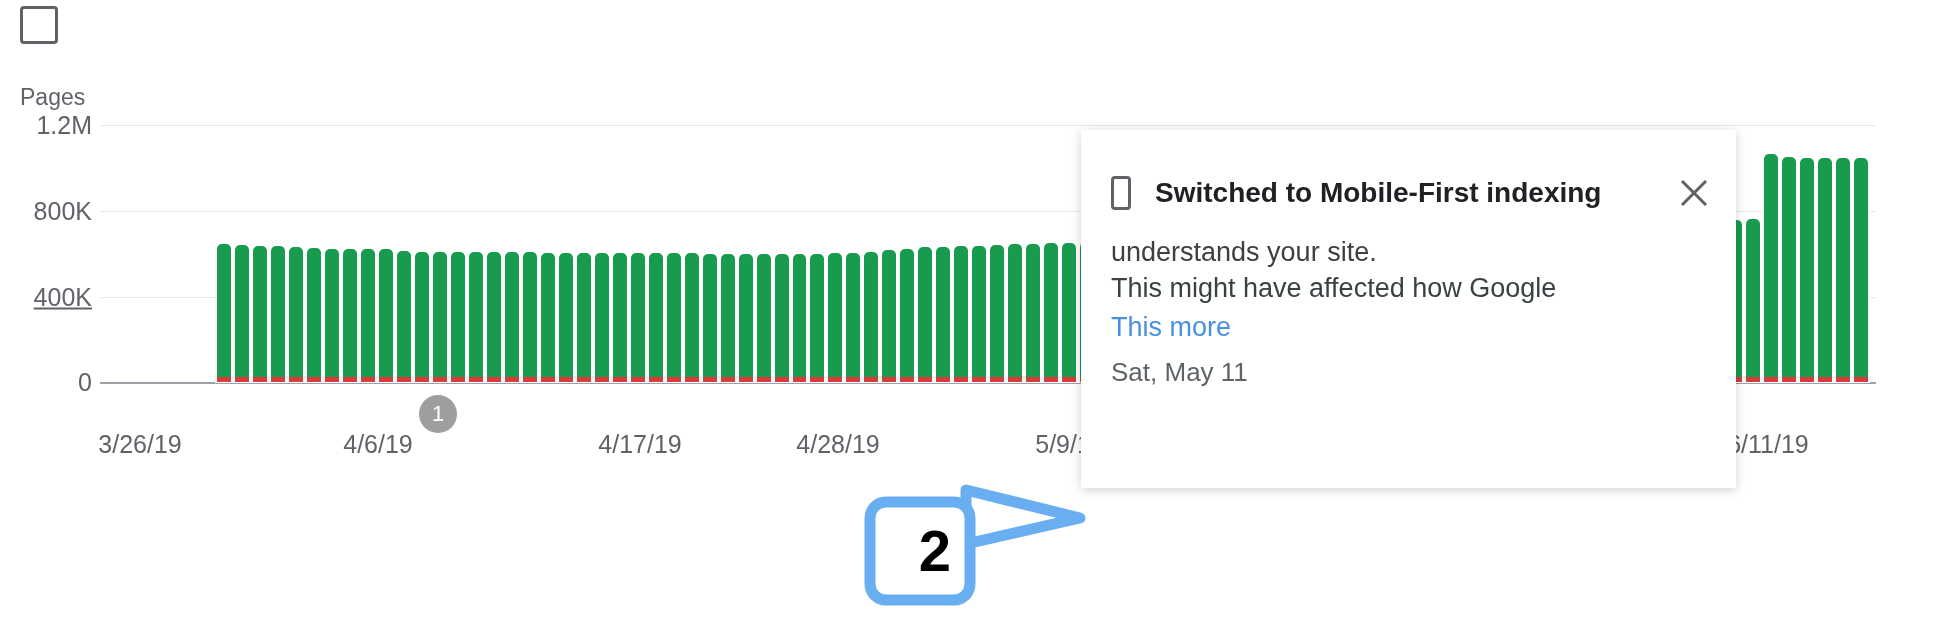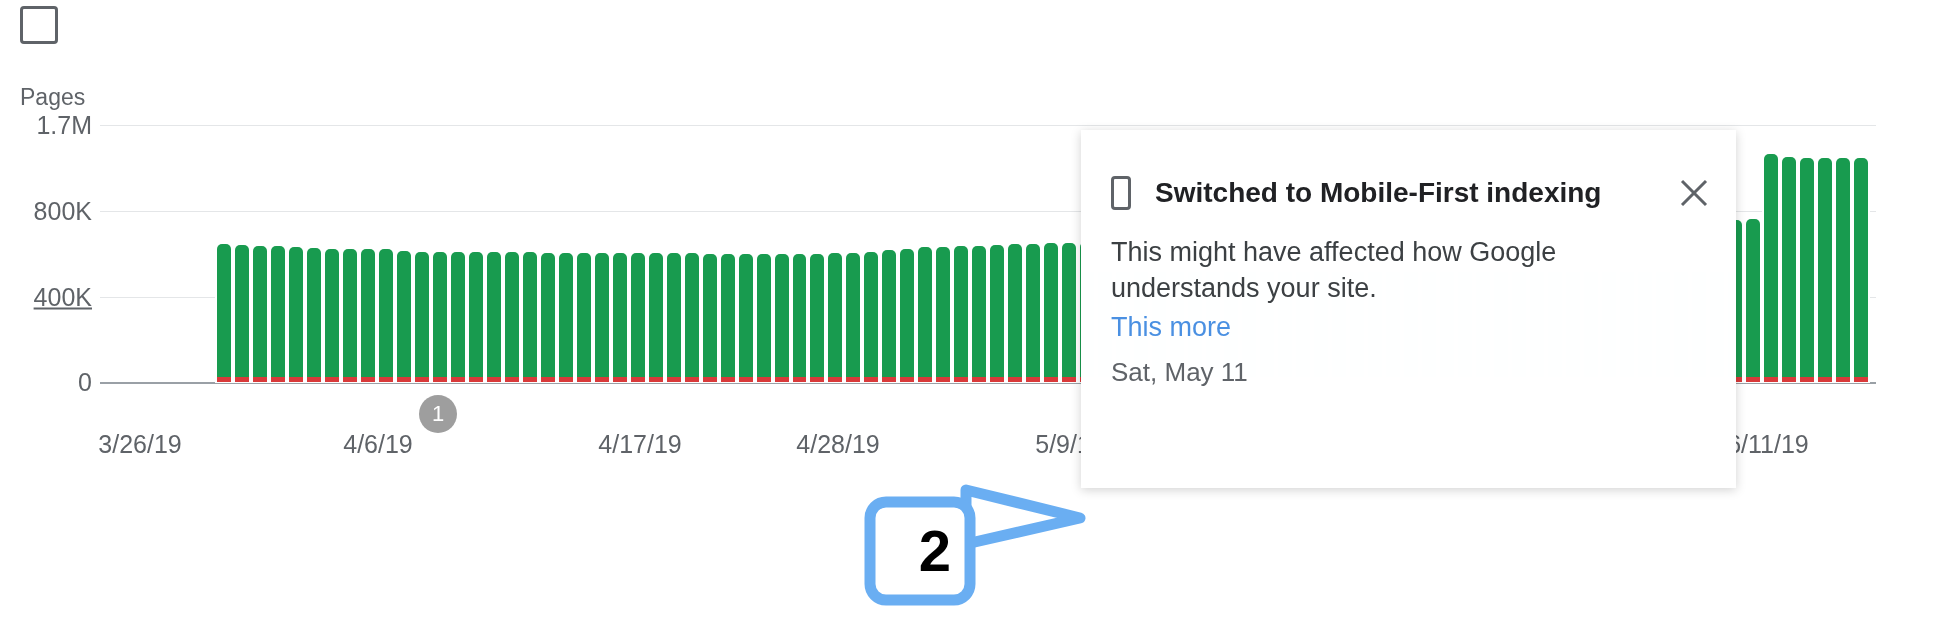--- a/index.html
+++ b/index.html
@@ -175,21 +175,21 @@
 
 <div id="chart">
 
   <div id="yTitle">Pages</div>
 
   <div class="gridline" style="top:50px;"></div>
   <div class="gridline" style="top:136px;"></div>
   <div class="gridline" style="top:222px;"></div>
   <div id="baseline" style="top:307px;"></div>
 
-  <div class="ytick" style="top:50px;">1.7M</div>
+  <div class="ytick" style="top:50px;">1.2M</div>
   <div class="ytick" style="top:136px;">800K</div>
   <div class="ytick" style="top:222px;text-decoration:underline;">400K</div>
   <div class="ytick" style="top:307px;">0</div>
 
   <div id="plot">
     <div id="bars">
         <div class="bar" style="height: 45.25%;">
           <div class="seg-green" style="flex: 525000 0 0px; background: rgb(24, 155, 79);"></div>
           <div class="seg-red" style="flex: 18000 0 0px; background: rgb(217, 58, 58);"></div>
         </div>
@@ -577,22 +577,22 @@
 <div id="card">
   <div id="cardHeadWrap"></div>
   <div id="cardBodyWrap"></div>
   <div id="cardInner">
     <div id="cardHead">
       <div class="phone-icon"></div>
       <div id="cardTitle">Switched to Mobile-First indexing</div>
       <div id="closeBtn"></div>
     </div>
     <div id="cardBody">
+      <p>understands your site.</p>
       <p>This might have affected how Google</p>
-      <p>understands your site.</p>
       <span id="learnMore">This more</span>
     </div>
     <div id="cardDate">Sat, May 11</div>
   </div>
 </div>
 
 <div id="callout">
   <svg width="240" height="136" viewBox="0 0 240 136">
     <path d="M 28 26 L 118 26 L 118 8 L 232 36 L 118 62 L 118 112 L 28 112 Z" fill="none" stroke="#6aaef2" stroke-width="11" stroke-linejoin="round" stroke-linecap="round"></path>
     <rect x="22" y="20" width="100" height="98" rx="16" ry="16" fill="#ffffff" stroke="#6aaef2" stroke-width="11"></rect>

